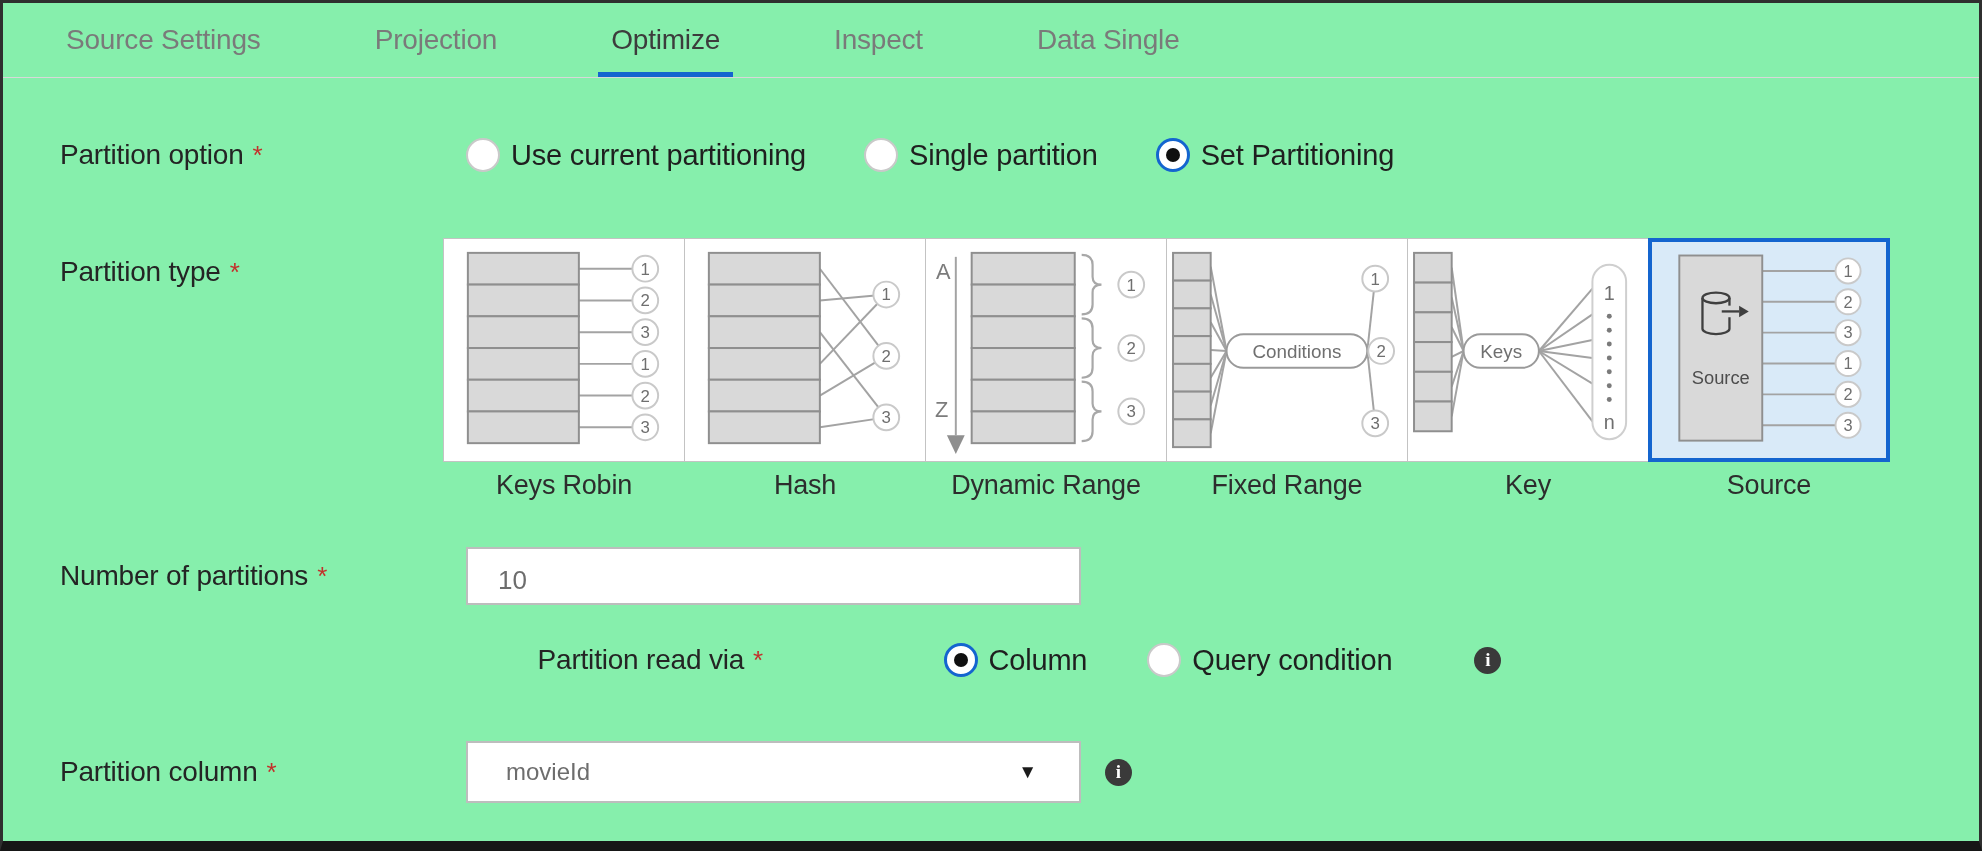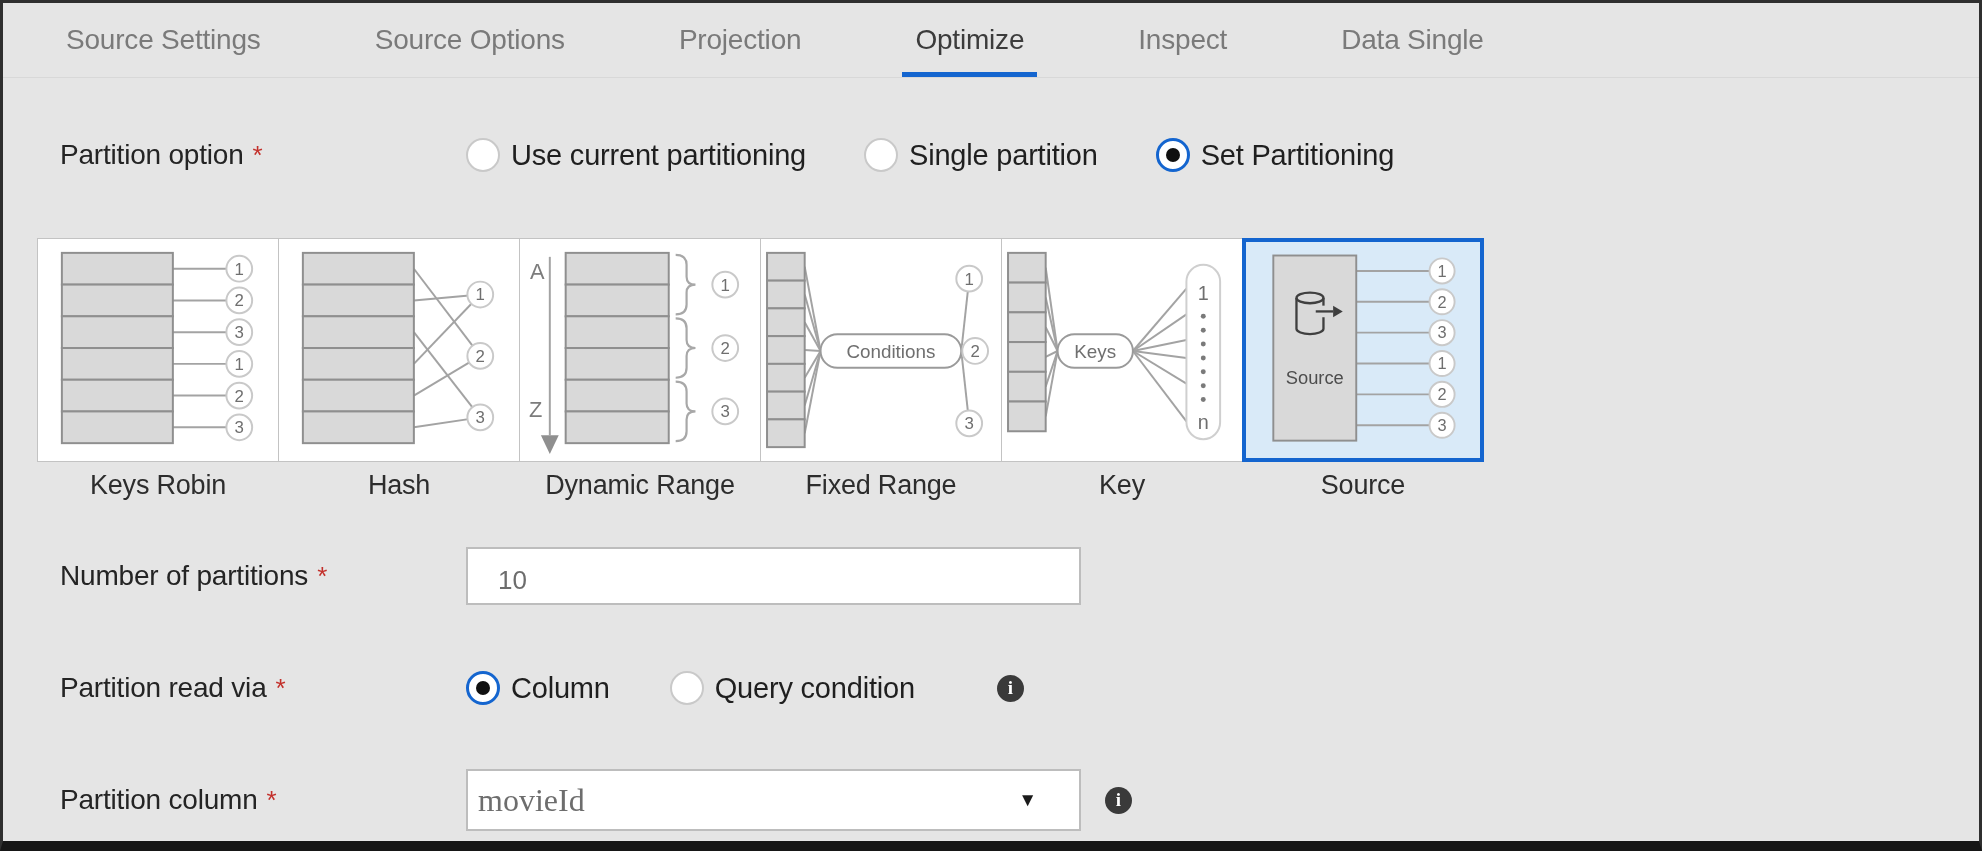--- a/index.html
+++ b/index.html
@@ -1,20 +1,20 @@
 <!DOCTYPE html>
 <html><head>
 <meta charset="utf-8">
 <style>
   * { margin:0; padding:0; box-sizing:border-box; }
   html,body { background:#ffffff; }
   body { font-family:"Liberation Sans", sans-serif; }
 
   .frame {
-    width:1982px; height:851px; background:#e5e5e5;
+    width:1982px; height:851px; background:#86efac;
     border:3px solid #2f2f2f; border-bottom:10px solid #161616;
     overflow:hidden;
   }
 
   
   .tabbar {
     height:75px; display:flex; align-items:stretch;
     padding-left:63px; gap:114px;
     border-bottom:1px solid #d8d8d8;
   }
@@ -32,21 +32,21 @@
   
   .row { display:flex; align-items:center; padding-left:57px; }
   .row-label {
     width:406px; flex:none; font-size:28px; color:#242424; letter-spacing:-0.2px;
   }
   .req { color:#c3302b; margin-left:9px; font-size:26px; }
 
   .row-option { margin-top:54px; height:46px; }
   .row-cards  { margin-top:60px; align-items:flex-start; }
   .row-number { margin-top:46px; }
-  .row-readvia{ margin-top:60px; height:46px; }
+  .row-readvia{ margin-top:32px; height:46px;justify-content:center; }
   .row-column { margin-top:58px; }
   .row-cards .row-label { padding-top:18px; }
 
   
   .radio-group { display:flex; align-items:center; gap:58px; }
   .radio { display:flex; align-items:center; gap:11px; cursor:pointer; }
   .rb {
     width:34px; height:34px; border-radius:50%; flex:none;
     border:2px solid #c9c9c9; background:#fff;
     display:flex; align-items:center; justify-content:center;
@@ -85,39 +85,38 @@
   
   .text-input {
     width:615px; height:58px; border:2px solid #bdbdbd; background:#fff;
     font-family:"Liberation Sans",sans-serif; font-size:26px; color:#6d6d6d;
     padding:8px 0 0 30px; outline:none;
   }
   .dropdown {
     width:615px; height:62px; border:2px solid #bdbdbd; background:#fff;
     display:flex; align-items:center; cursor:pointer;
   }
-  .dd-value { flex:1; font-size:32px; color:#6d6d6d; padding-left:10px;font-family:Liberation Serif, serif; }
+  .dd-value { flex:1; font-size:24px; color:#6d6d6d; padding-left:38px; }
   .dd-arrow { font-size:19px; color:#1a1a1a; padding-right:42px; }
 
   .info {
     width:27px; height:27px; border-radius:50%; background:#3a3a3a; flex:none;
     color:#fff; display:flex; align-items:center; justify-content:center;
     font-family:"Liberation Serif",serif; font-weight:bold; font-size:19px; cursor:pointer;
   }
   .info-readvia { margin-left:82px; }
   .info-column  { margin-left:24px; }
 </style>
 </head>
 <body>
 
 <div class="frame">
 
   <div class="tabbar">
     <div class="tab">Source Settings</div>
-    <div class="tab">Source Options</div>
     <div class="tab">Projection</div>
     <div class="tab active">Optimize</div>
     <div class="tab">Inspect</div>
     <div class="tab">Data Single</div>
   </div>
 
   <div class="row row-option">
     <div class="row-label">
       <span>Partition option</span><span class="req">*</span>
     </div>
@@ -133,20 +132,23 @@
       <label class="radio">
         <span class="rb checked">
             <span class="dot"></span>
           </span>
         <span class="rlabel">Set Partitioning</span>
       </label>
     </div>
   </div>
 
   <div class="row row-cards">
+    <div class="row-label">
+      <span>Partition type</span><span class="req">*</span>
+    </div>
     <div class="cards">
 
       <div class="card">
         <div class="card-box">
           <svg viewBox="0 0 242 224">
             <g>
               <line class="wire" x1="136" y1="30" x2="203" y2="30"></line>
                 <line class="wire" x1="136" y1="62" x2="203" y2="62"></line>
               <line class="wire" x1="136" y1="94" x2="203" y2="94"></line>
                 <line class="wire" x1="136" y1="126" x2="203" y2="126"></line>

